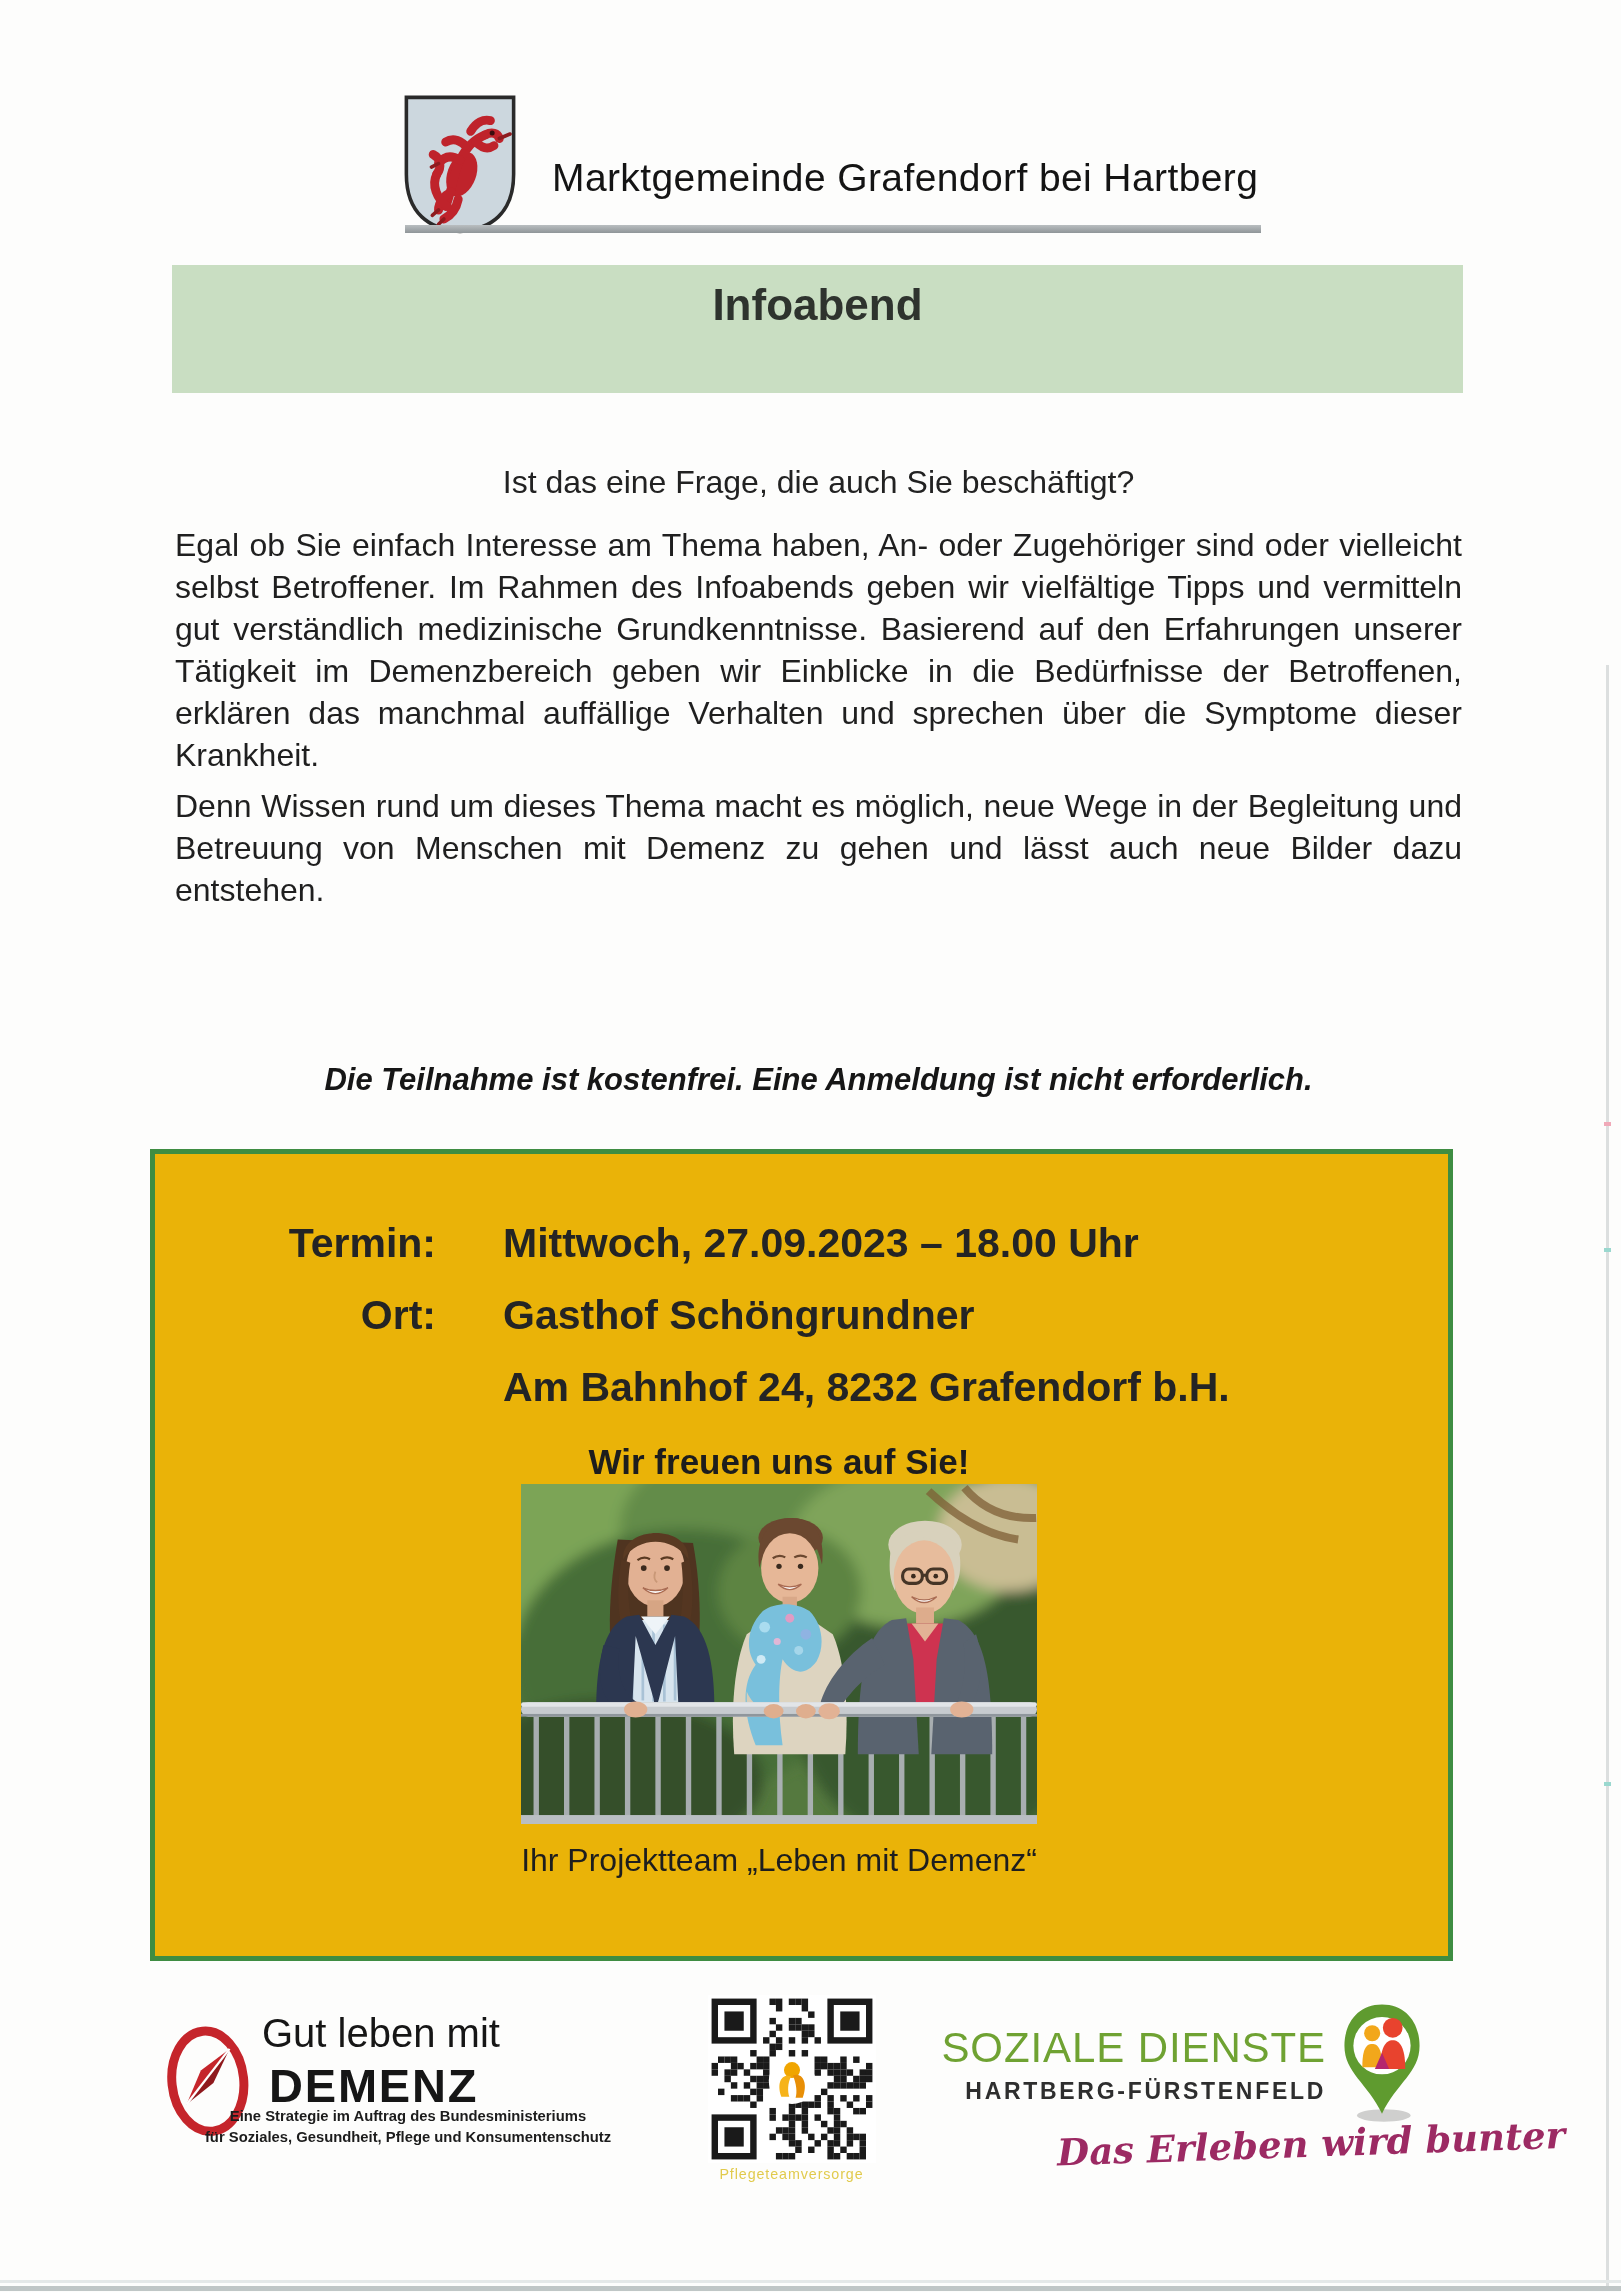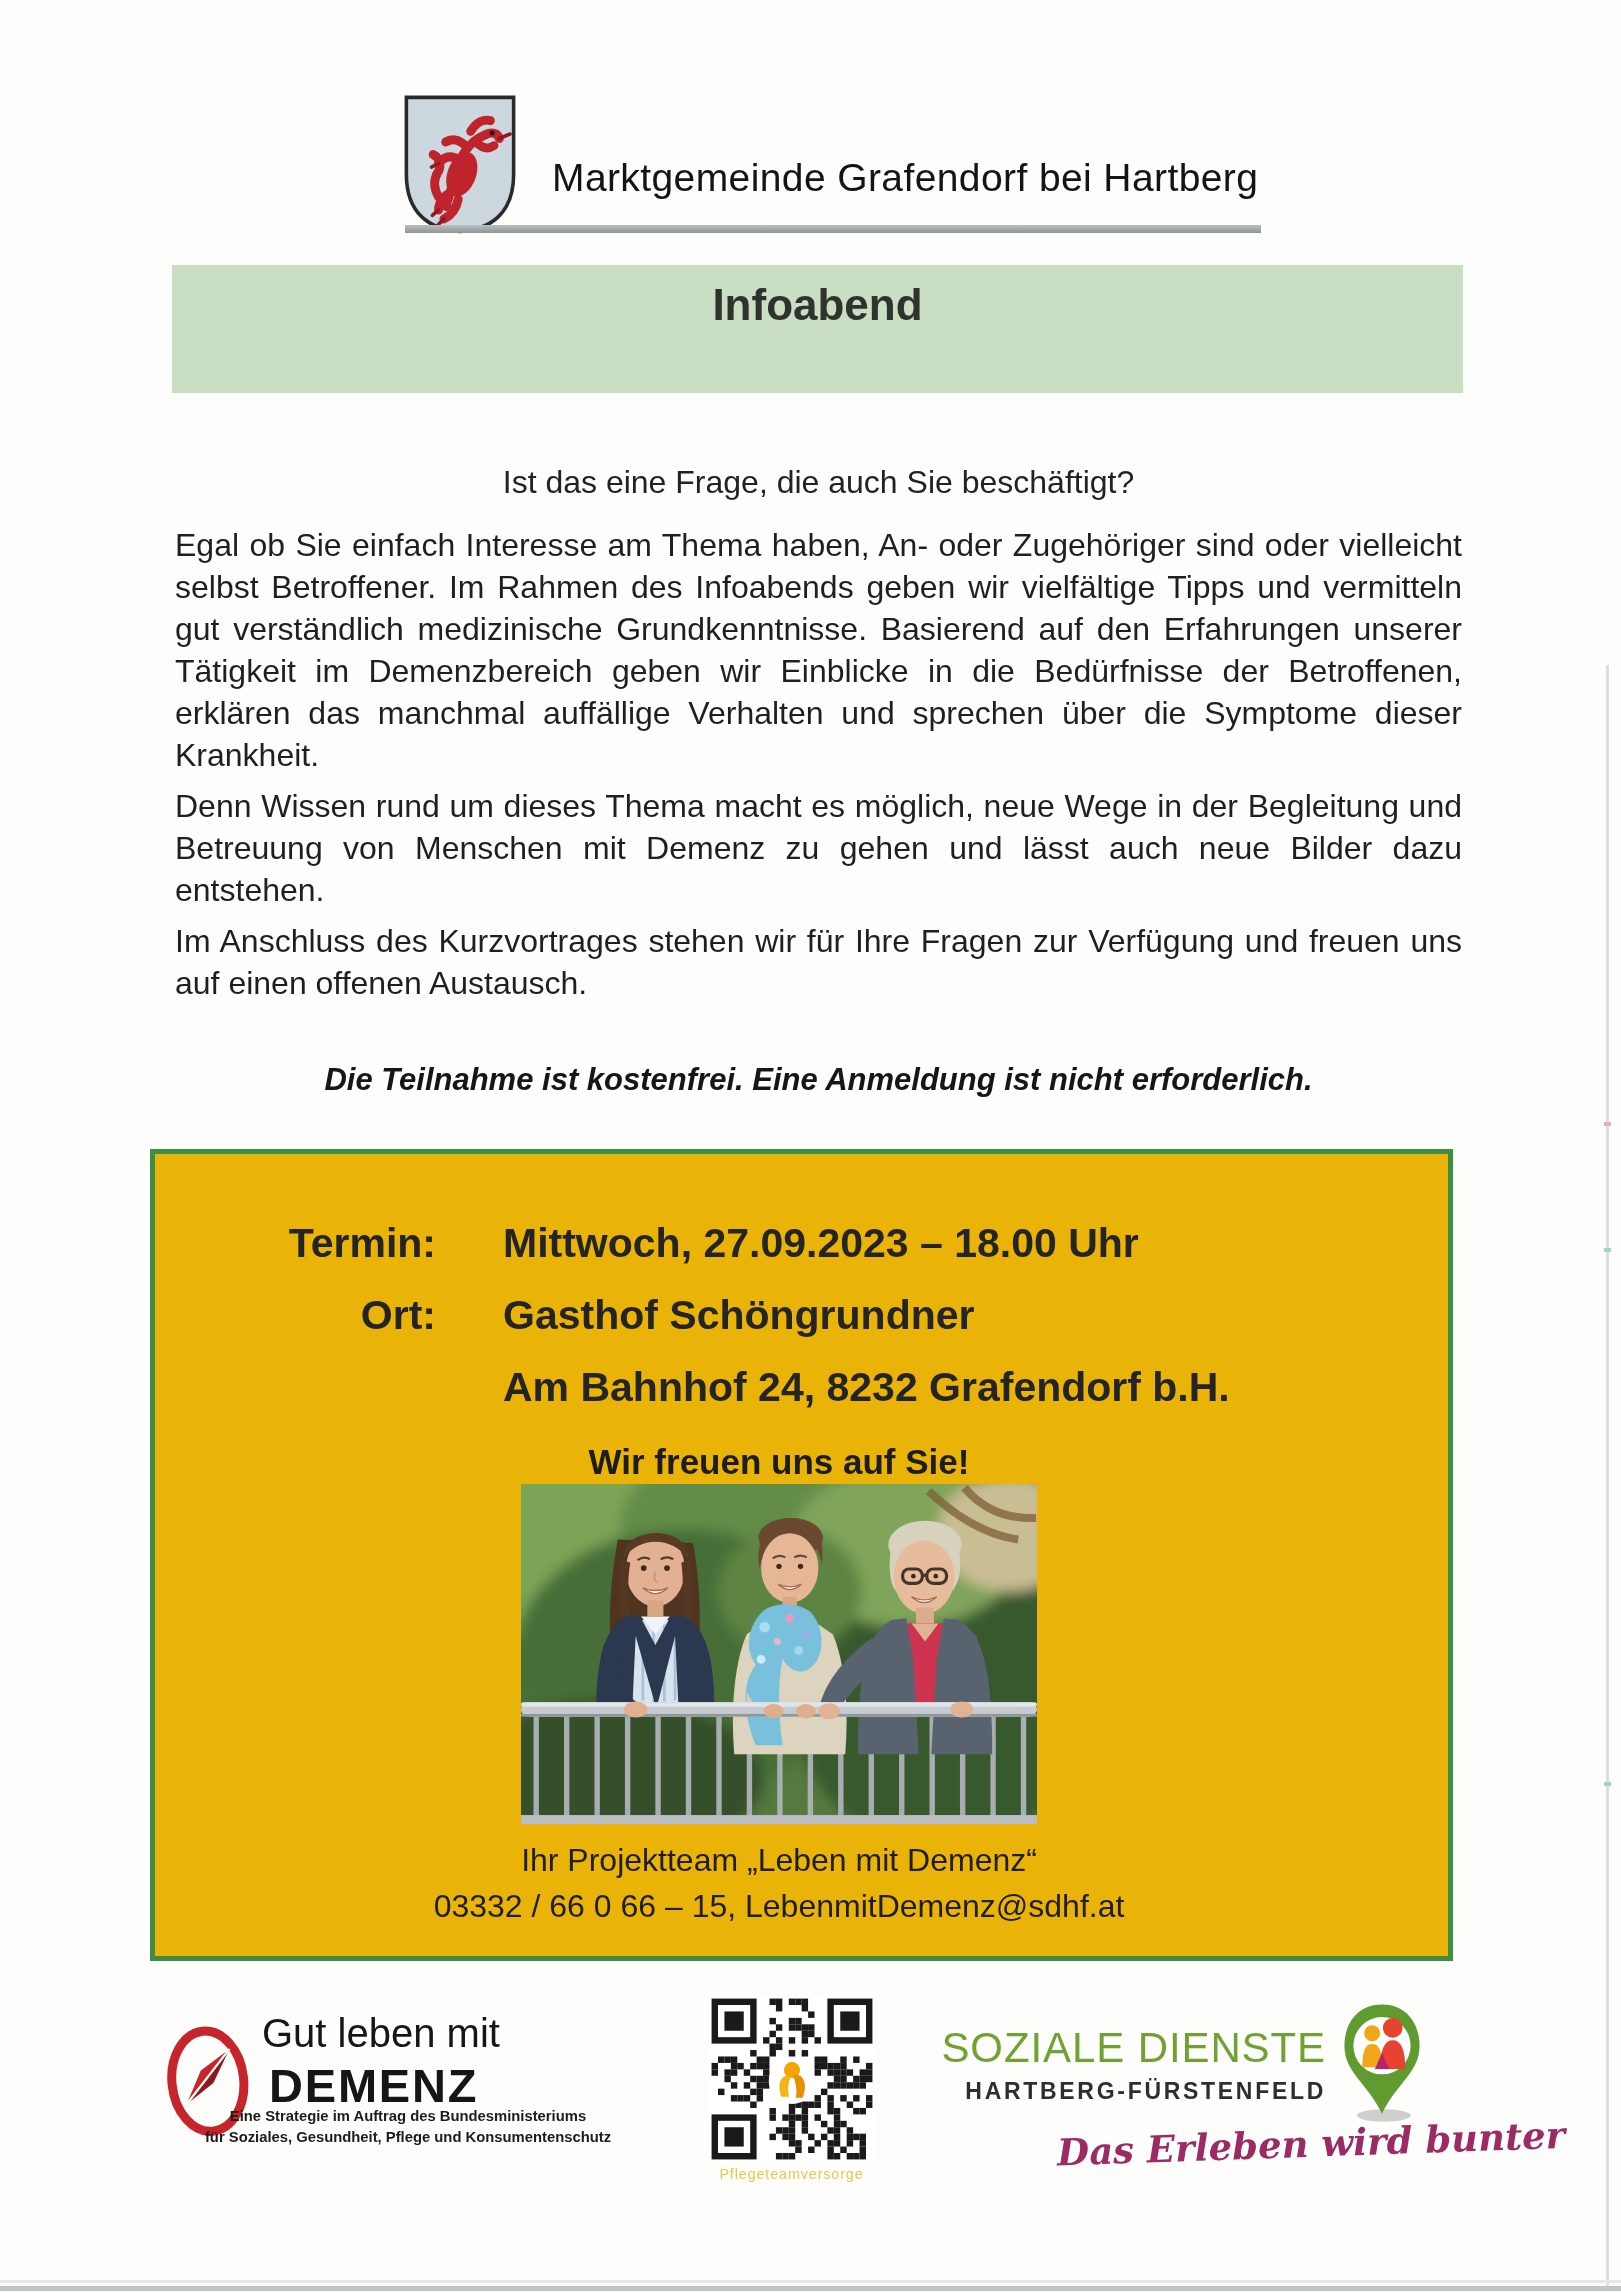--- a/index.html
+++ b/index.html
@@ -97,21 +97,20 @@
   <div id="header-rule" class="abs"></div>
 
   <div id="banner" class="abs">
     <div class="t1">Infoabend</div>
   </div>
 
   <div id="intro" class="abs">Ist das eine Frage, die auch Sie beschäftigt?</div>
   <div id="bodytext" class="abs">
     <p>Egal ob Sie einfach Interesse am Thema haben, An- oder Zugehöriger sind oder vielleicht selbst Betroffener. Im Rahmen des Infoabends geben wir vielfältige Tipps und vermitteln gut verständlich medizinische Grundkenntnisse. Basierend auf den Erfahrungen unserer Tätigkeit im Demenzbereich geben wir Einblicke in die Bedürfnisse der Betroffenen, erklären das manchmal auffällige Verhalten und sprechen über die Symptome dieser Krankheit.</p>
     <p>Denn Wissen rund um dieses Thema macht es möglich, neue Wege in der Begleitung und Betreuung von Menschen mit Demenz zu gehen und lässt auch neue Bilder dazu entstehen.</p>
-    <p>Im Anschluss des Kurzvortrages stehen wir für Ihre Fragen zur Verfügung und freuen uns auf einen offenen Austausch.</p>
   </div>
   <div id="highlight" class="abs">Die Teilnahme ist kostenfrei. Eine Anmeldung ist nicht erforderlich.</div>
 
   <div id="eventbox" class="abs">
     <div id="evrow1" class="evrow">
       <span class="evlabel">Termin:</span><span class="evvalue">Mittwoch, 27.09.2023 – 18.00 Uhr</span>
     </div>
     <div id="evrow2" class="evrow">
       <span class="evlabel">Ort:</span><span class="evvalue">Gasthof Schöngrundner</span>
     </div>
@@ -225,21 +224,20 @@
       <rect x="0" y="257" width="576" height="3" fill="#8f969c"></rect>
       <ellipse cx="128" cy="252" rx="13" ry="9" fill="#e0b091"></ellipse>
       <ellipse cx="282" cy="254" rx="11" ry="8" fill="#dfae8e"></ellipse>
       <ellipse cx="318" cy="254" rx="11" ry="8" fill="#dfae8e"></ellipse>
       <ellipse cx="344" cy="254" rx="12" ry="9" fill="#e2b295"></ellipse>
       <ellipse cx="492" cy="252" rx="13" ry="9" fill="#e2b295"></ellipse>
       <rect x="0" y="370" width="576" height="10" fill="#b9bec3"></rect>
     </svg>
 
     <div id="caption1" class="abs">Ihr Projektteam „Leben mit Demenz“</div>
-    <div id="caption2" class="abs">03332 / 66 0 66 – 15, LebenmitDemenz@sdhf.at</div>
   </div>
 
   <svg id="demenz-icon" class="abs" viewBox="0 0 100 136">
     <g transform="rotate(-6 50 68)">
       <ellipse cx="50" cy="66" rx="40" ry="56" fill="none" stroke="#c5252b" stroke-width="10"></ellipse>
     </g>
     <polygon points="74,30 42,54 26,92" fill="#c5252b"></polygon>
     <polygon points="74,30 56,68 26,92" fill="#8f191d"></polygon>
     <path d="M74,30 L26,92" stroke="#ffffff" stroke-width="2.5"></path>
   </svg>

